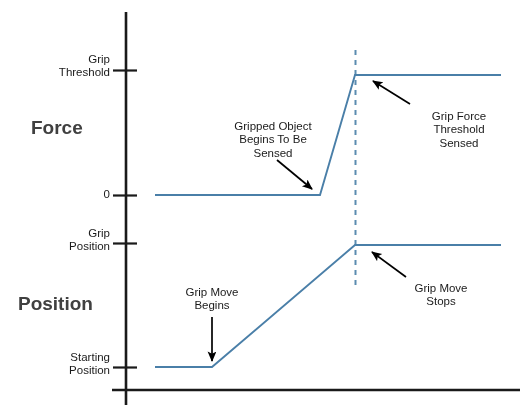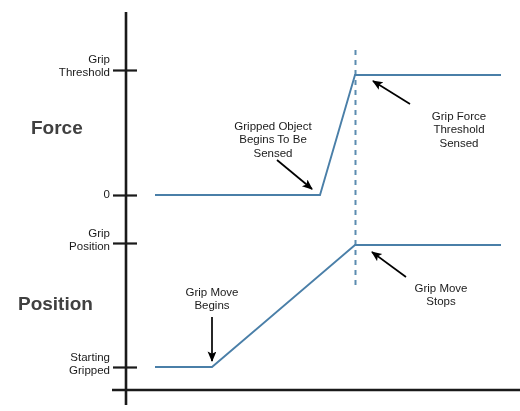--- a/index.html
+++ b/index.html
@@ -88,21 +88,21 @@
 
   <div class="lbl tick-label" style="left:10px; top:53px; width:100px;">Grip
 Threshold</div>
 
   <div class="lbl tick-label" style="left:10px; top:188px; width:100px;">0</div>
 
   <div class="lbl tick-label" style="left:10px; top:227px; width:100px;">Grip
 Position</div>
 
   <div class="lbl tick-label" style="left:10px; top:351px; width:100px;">Starting
-Gripped</div>
+Position</div>
 
   <div class="lbl axis-title" style="left:31px; top:117px; width:100px;">Force</div>
 
   <div class="lbl axis-title" style="left:18px; top:293px; width:120px;">Position</div>
 
   <div class="lbl anno" style="left:203px; top:112px; width:140px;margin-top:8px;">Gripped Object
 Begins To Be
 Sensed</div>
 
   <div class="lbl anno" style="left:404px; top:110px; width:110px;">Grip Force

